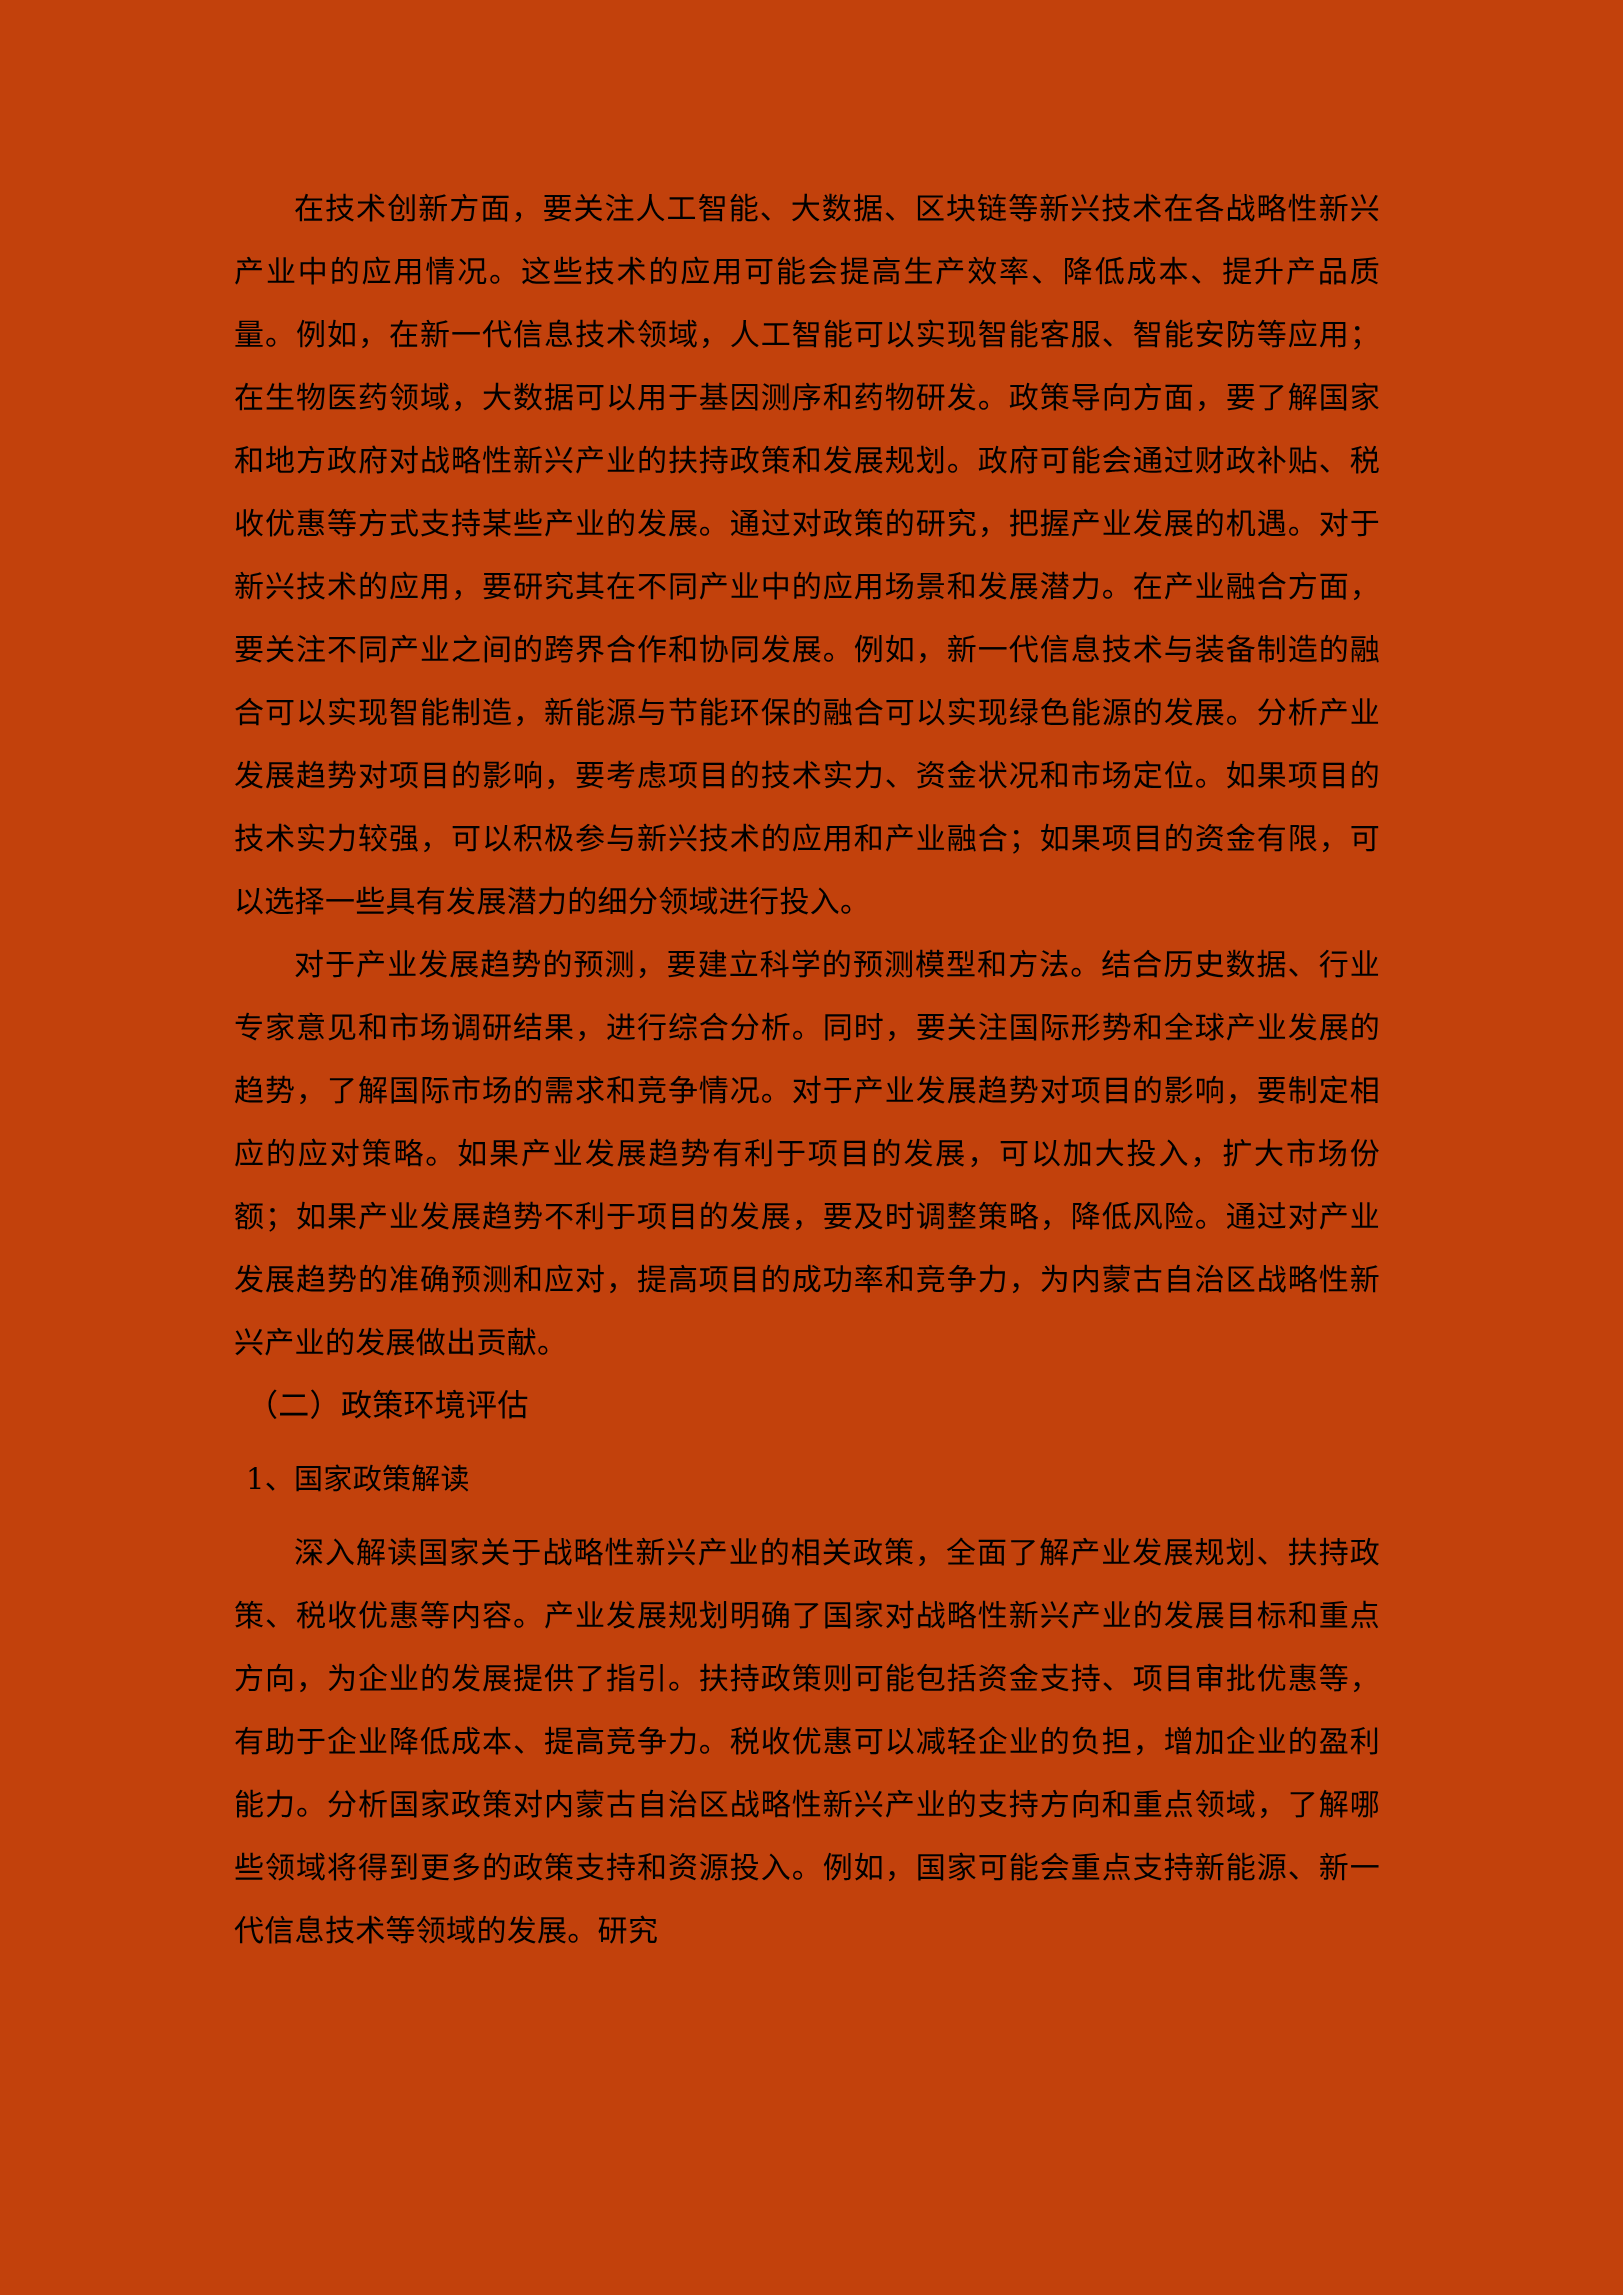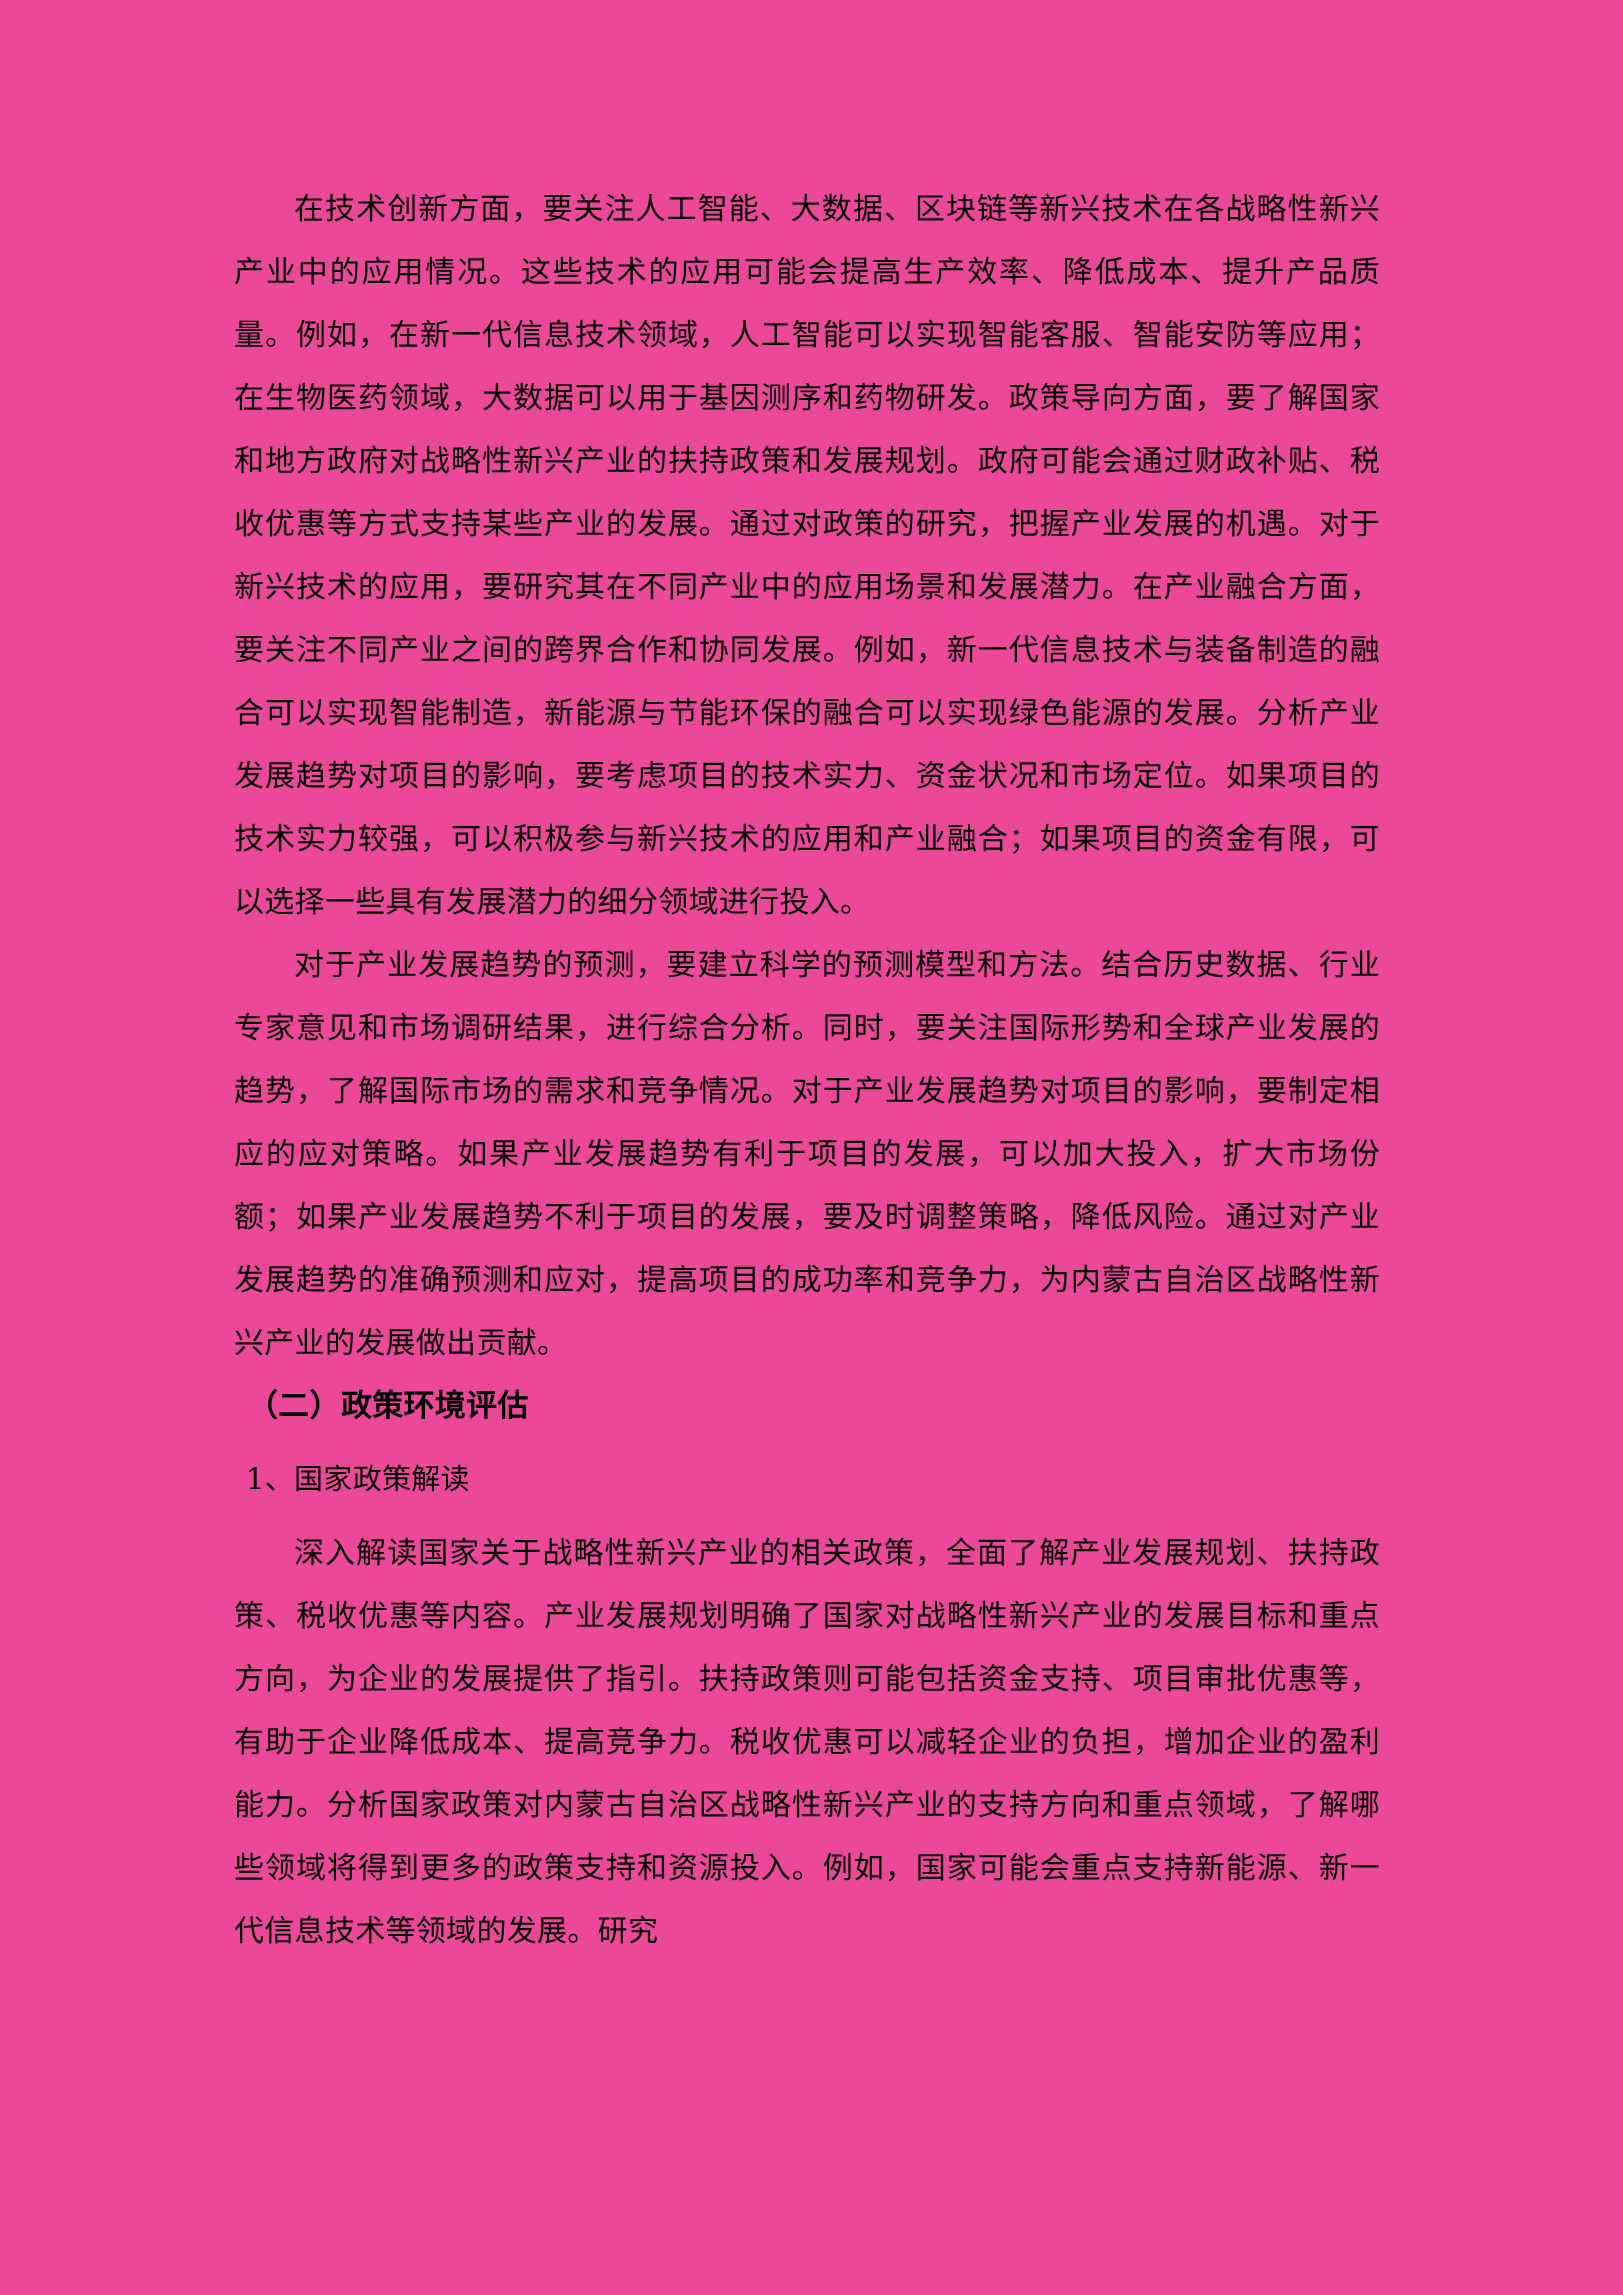--- a/index.html
+++ b/index.html
@@ -12,21 +12,21 @@
   body {
     font-family: "DejaVu Serif", "Liberation Serif", serif;
     color: #000000;
   }
 
   .page {
     position: relative;
     width: 1623px;
     height: 2295px;
     margin: 0 auto;
-    background: #ec4899;
+    background: #c2410c;
     overflow: hidden;
     box-sizing: border-box;
   }
 
   .content {
     position: absolute;
     left: 234px;
     top: 177px;
     width: 1146px;
   }
@@ -47,21 +47,21 @@
 
   .para + .para {
     margin-top: 0;
   }
 
   
   .heading-2 {
     font-size: 31px;
     line-height: 63px;
     margin: 0;
-    font-weight: bold;
+    font-weight: normal;
     text-indent: 13px;
     letter-spacing: 0.3px;
   }
 
   .heading-3 {
     font-size: 29px;
     line-height: 60px;
     margin: 12px;
     font-weight: normal;
     text-indent: 0;

